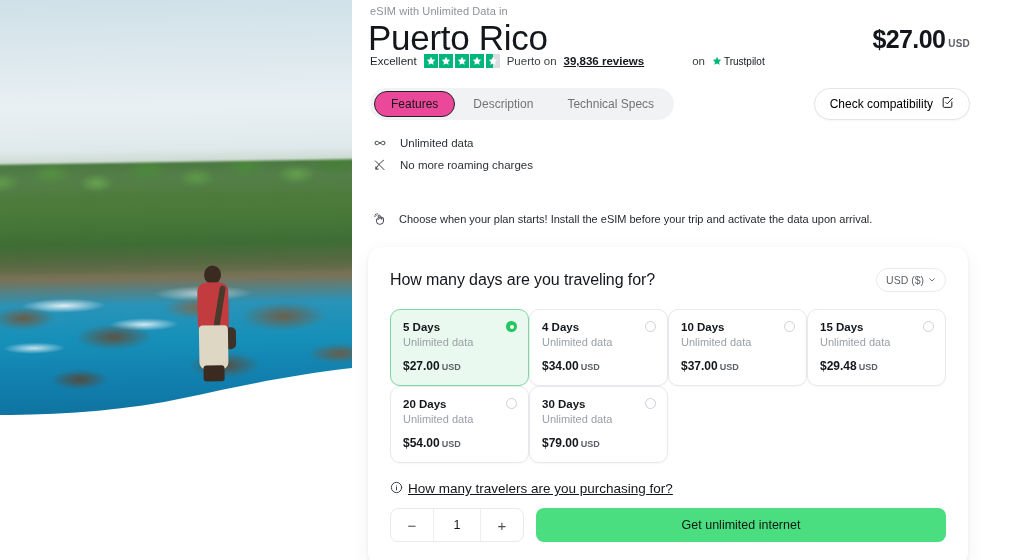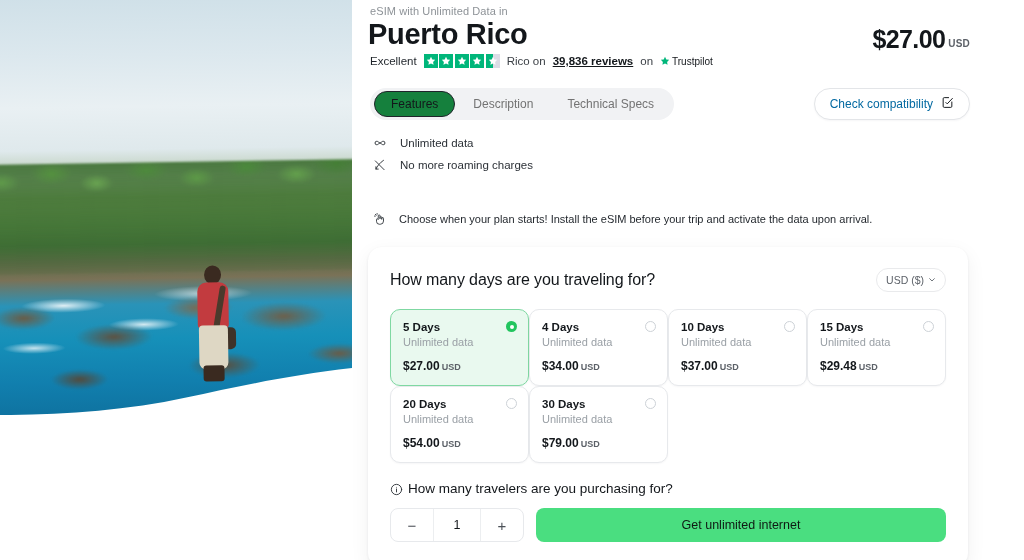--- a/index.html
+++ b/index.html
@@ -102,21 +102,21 @@
     left: 368px; top: 0;
     width: 656px; height: 560px;
   }
 
   .eyebrow {
     position: absolute; left: 2px; top: 5px;
     font-size: 11px; color: #8d9297; letter-spacing: .1px;
   }
   .title {
     position: absolute; left: 0px; top: 18px;
-    font-size: 29px; font-weight: 700; color: #13171b;
+    font-size: 35px; font-weight: 400; color: #13171b;
     letter-spacing: -.3px;
   }
 
   .price {
     position: absolute; right: 54px; top: 25px;
     font-size: 25px; font-weight: 700; color: #13171b;
     letter-spacing: -.6px; white-space: nowrap;
   }
   .price .cur {
     font-size: 10px; font-weight: 700; color: #5c6168;
@@ -137,45 +137,45 @@
     position: relative;
   }
   .tp-star.half { background: #dcdce6; }
   .tp-star.half::before {
     content: ""; position: absolute; left: 0; top: 0;
     width: 50%; height: 100%; background: #00b67a;
   }
   .tp-star svg { position: relative; z-index: 1; }
   .tp-based { color: #3a3f45; }
   .tp-reviews { font-weight: 700; color: #13171b; text-decoration: underline; }
-  .tp-on { color: #3a3f45; }
+  .tp-on { color: #3a3f45; margin-left: 41px; }
   .tp-brand { display: inline-flex; align-items: center; gap: 2px; font-size: 10px; color: #13171b; font-weight: 500; }
 
   
   .tabs {
     position: absolute; left: 2px; top: 88px;
     height: 32px; background: #f1f2f4; border-radius: 16px;
     display: flex; align-items: center; padding: 0 4px; gap: 2px;
   }
   .tab {
     height: 26px; padding: 0 16px; border-radius: 14px;
     display: flex; align-items: center;
     font-size: 12px; color: #737373; cursor: pointer; white-space: nowrap;
   }
   .tab.active {
-    background: #15803d; border: 1px solid #1f242a;
+    background: #ec4899; border: 1px solid #1f242a;
     color: #13171b; font-weight: 500;
   }
 
   .compat-btn {
     position: absolute; right: 54px; top: 88px;
     height: 32px; padding: 0 15px;
     background: #ffffff; border: 1px solid #e3e5e8; border-radius: 16px;
     display: flex; align-items: center; gap: 8px;
-    font-size: 12px; color: #0369a1; cursor: pointer;
+    font-size: 12px; color: #000000; cursor: pointer;
     box-shadow: 0 1px 2px rgba(16,24,40,.04);
   }
 
   
   .features { position: absolute; left: 4px; top: 132px; }
   .feature { display: flex; align-items: center; gap: 12px; height: 22px; }
   .feature .f-ic {
     width: 16px; display: flex; align-items: center; justify-content: center;
     color: #2c3137;
   }
@@ -241,22 +241,22 @@
   .radio.on {
     border: none; background: #22c55e;
     display: flex; align-items: center; justify-content: center;
   }
   .radio.on::after {
     content: ""; width: 4px; height: 4px; border-radius: 50%; background: #ffffff;
   }
 
   .trav-q {
     margin-top: 18px;
-    display: flex; align-items: flex-end; gap: 5px;
-    font-size: 13.5px; color: #13171b; font-weight: 400;
+    display: flex; align-items: flex-start; gap: 5px;
+    font-size: 13.5px; color: #13171b; font-weight: 400; text-decoration: underline;
   }
   .info-ic { display: inline-flex; align-items: center; color: #2c3137; }
 
   .buy-row {
     margin-top: 12px;
     display: flex; align-items: center; gap: 12px;
   }
   .stepper {
     width: 134px; height: 34px;
     border: 1px solid #e7e9ec; border-radius: 8px;
@@ -333,21 +333,21 @@
             <svg width="10" height="10" viewBox="0 0 24 24" fill="#fff">
               <path d="M12 2l3.09 6.26L22 9.27l-5 4.87 1.18 6.88L12 17.77l-6.18 3.25L7 14.14 2 9.27l6.91-1.01z"></path>
             </svg>
           </span>
         <span class="tp-star half">
             <svg width="10" height="10" viewBox="0 0 24 24" fill="#fff">
               <path d="M12 2l3.09 6.26L22 9.27l-5 4.87 1.18 6.88L12 17.77l-6.18 3.25L7 14.14 2 9.27l6.91-1.01z"></path>
             </svg>
           </span>
       </span>
-      <span class="tp-based">Rico on</span>
+      <span class="tp-based">Puerto on</span>
       <span class="tp-reviews">39,836 reviews</span>
       <span class="tp-on">on</span>
       <span class="tp-brand">
         <svg width="10" height="10" viewBox="0 0 24 24" fill="#00b67a">
             <path d="M12 2l3.09 6.26L22 9.27l-5 4.87 1.18 6.88L12 17.77l-6.18 3.25L7 14.14 2 9.27l6.91-1.01z"></path>
           </svg>
         <span>Trustpilot</span>
       </span>
     </div>
 

